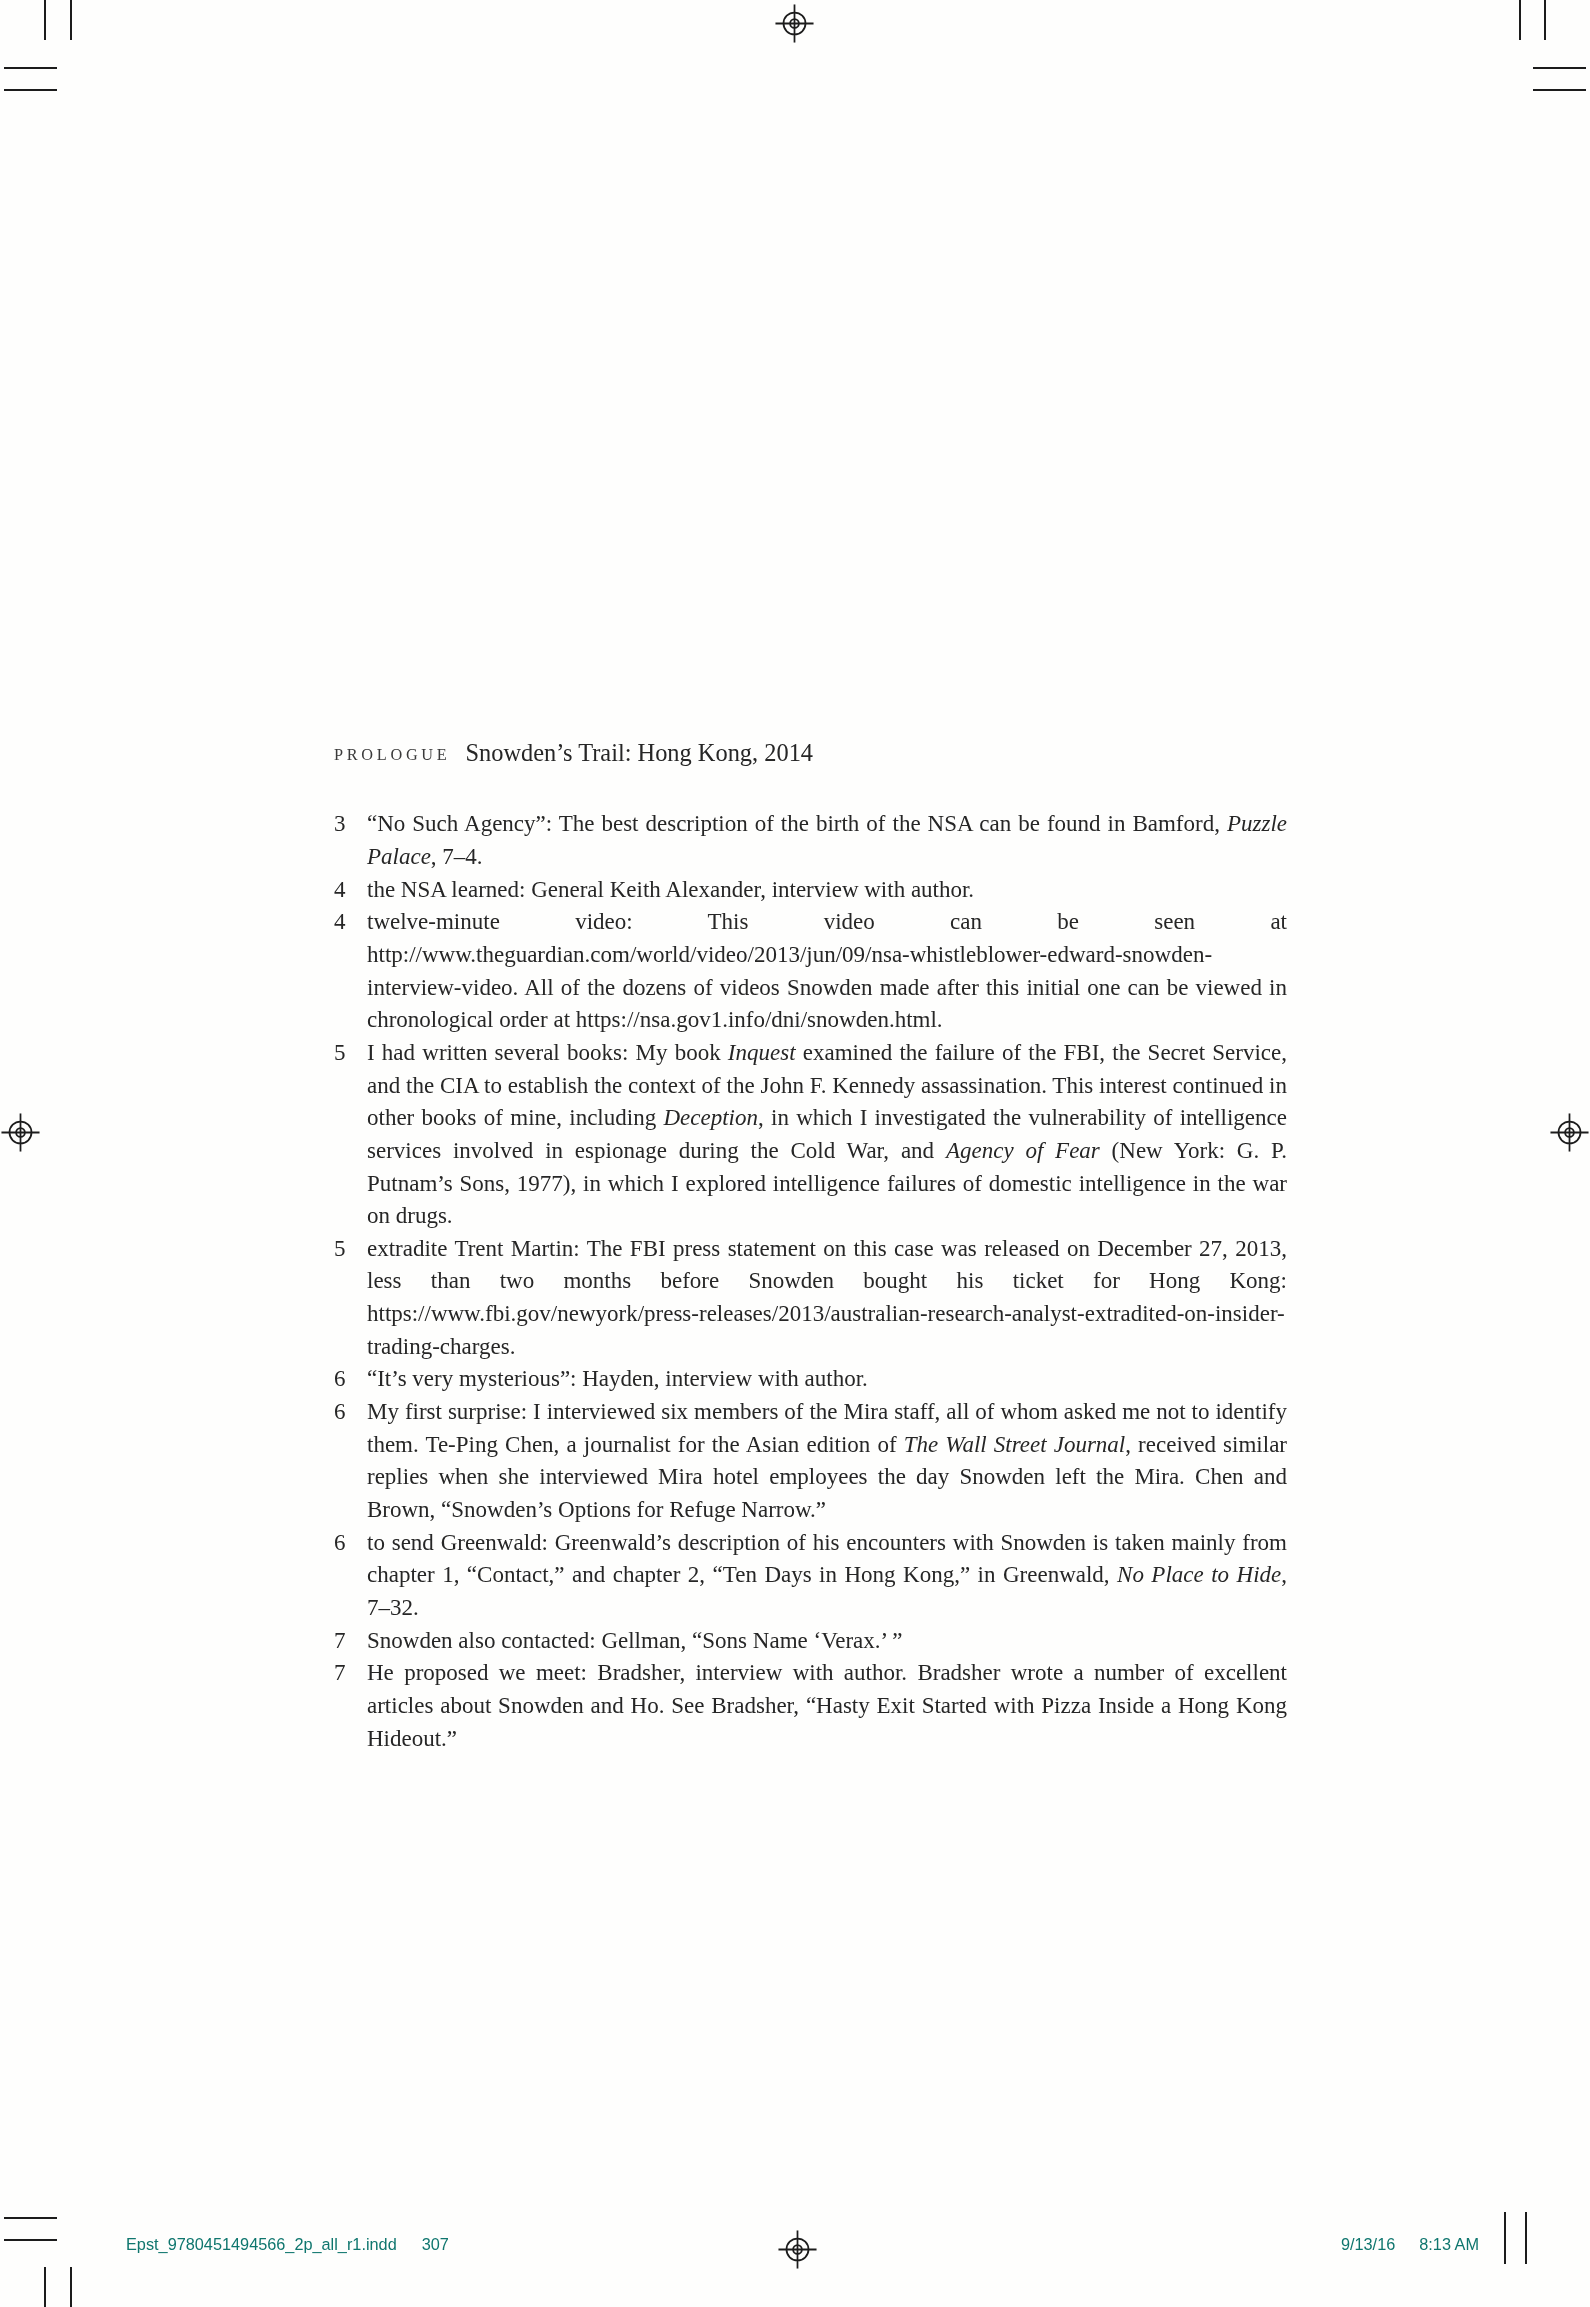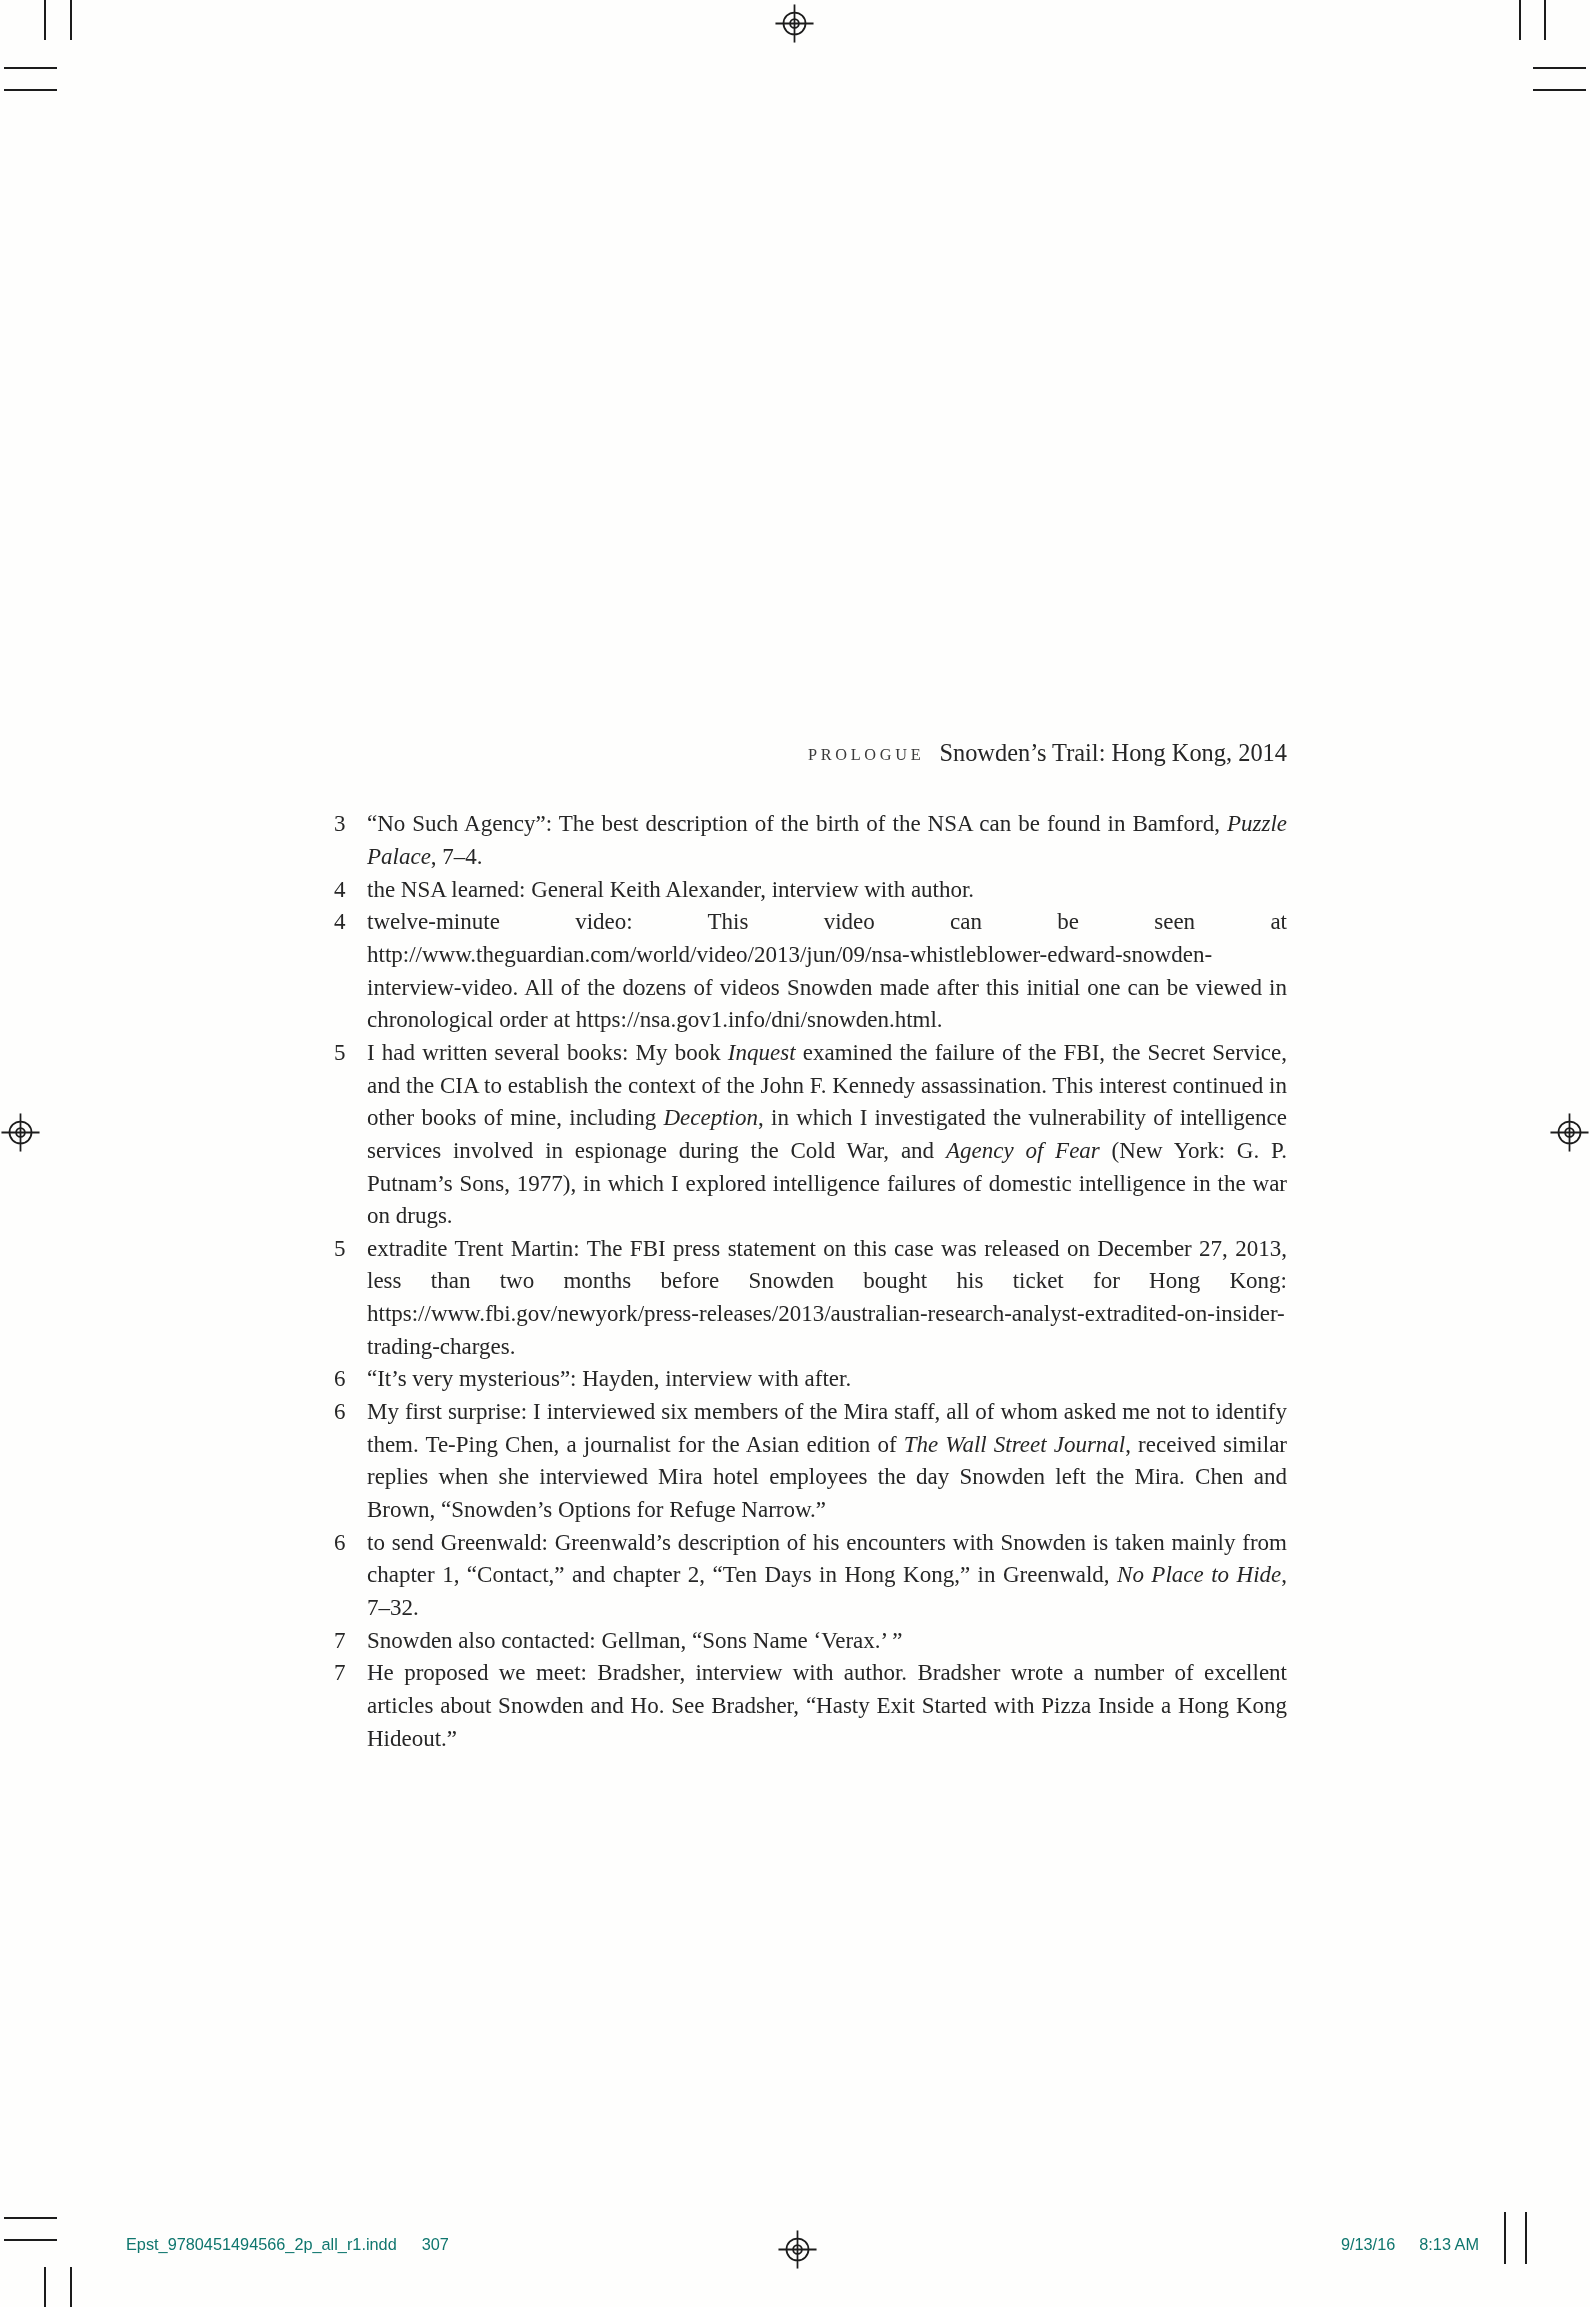--- a/index.html
+++ b/index.html
@@ -16,21 +16,21 @@
   .crop.h { height:1.5px; }
   
   .regmark { position:absolute; width:41px; height:41px; }
   .regmark line, .regmark circle { stroke:#1c1c1c; stroke-width:2.4; fill:none; }
   
   .content { position:absolute; left:334px; top:645px; width:953px; }
   .title {
     font-size:38px; font-weight:400; text-align:center;
     letter-spacing:0.7px; color:#262626; line-height:1.15;
   }
-  .section-heading { margin-top:93px; text-align:right; color:#262626; line-height:1.2; }
+  .section-heading { margin-top:93px; text-align:left; color:#262626; line-height:1.2; }
   .section-label {
     font-size:16.3px; letter-spacing:3.7px; color:#3a3a3a;
     margin-right:15px; vertical-align:1.5px;
   }
   .section-title { font-size:24.4px; }
   .notes { margin-top:41px; }
   .note { display:flex; font-size:23px; line-height:1.42; color:#262626; }
   .note-num { width:33px; flex:0 0 33px; }
   .note-body { flex:1; text-align:justify; text-align-last:left; overflow-wrap:anywhere; }
   .note-body .it { font-style:italic; }
@@ -118,21 +118,21 @@
         <div class="note">
           <span class="note-num">5</span>
           <span class="note-body"><span>I had written several books: My book </span><span class="it">Inquest</span><span> examined the failure of the FBI, the Secret Service, and the CIA to establish the context of the John F. Kennedy assassination. This interest continued in other books of mine, including </span><span class="it">Deception</span><span>, in which I investigated the vulnerability of intelligence services involved in espionage during the Cold War, and </span><span class="it">Agency of Fear</span><span> (New York: G. P. Putnam’s Sons, 1977), in which I explored intelligence failures of domestic intelligence in the war on drugs.</span></span>
         </div>
         <div class="note">
           <span class="note-num">5</span>
           <span class="note-body"><span>extradite Trent Martin: The FBI press statement on this case was released on December 27, 2013, less than two months before Snowden bought his ticket for Hong Kong: https://www.fbi.gov/newyork/press-releases/2013/australian-research-analyst-extradited-on-insider-trading-charges.</span></span>
         </div>
         <div class="note">
           <span class="note-num">6</span>
-          <span class="note-body"><span>“It’s very mysterious”: Hayden, interview with after.</span></span>
+          <span class="note-body"><span>“It’s very mysterious”: Hayden, interview with author.</span></span>
         </div>
         <div class="note">
           <span class="note-num">6</span>
           <span class="note-body"><span>My first surprise: I interviewed six members of the Mira staff, all of whom asked me not to identify them. Te-Ping Chen, a journalist for the Asian edition of </span><span class="it">The Wall Street Journal</span><span>, received similar replies when she interviewed Mira hotel employees the day Snowden left the Mira. Chen and Brown, “Snowden’s Options for Refuge Narrow.”</span></span>
         </div>
         <div class="note">
           <span class="note-num">6</span>
           <span class="note-body"><span>to send Greenwald: Greenwald’s description of his encounters with Snowden is taken mainly from chapter 1, “Contact,” and chapter 2, “Ten Days in Hong Kong,” in Greenwald, </span><span class="it">No Place to Hide</span><span>, 7–32.</span></span>
         </div>
         <div class="note">

